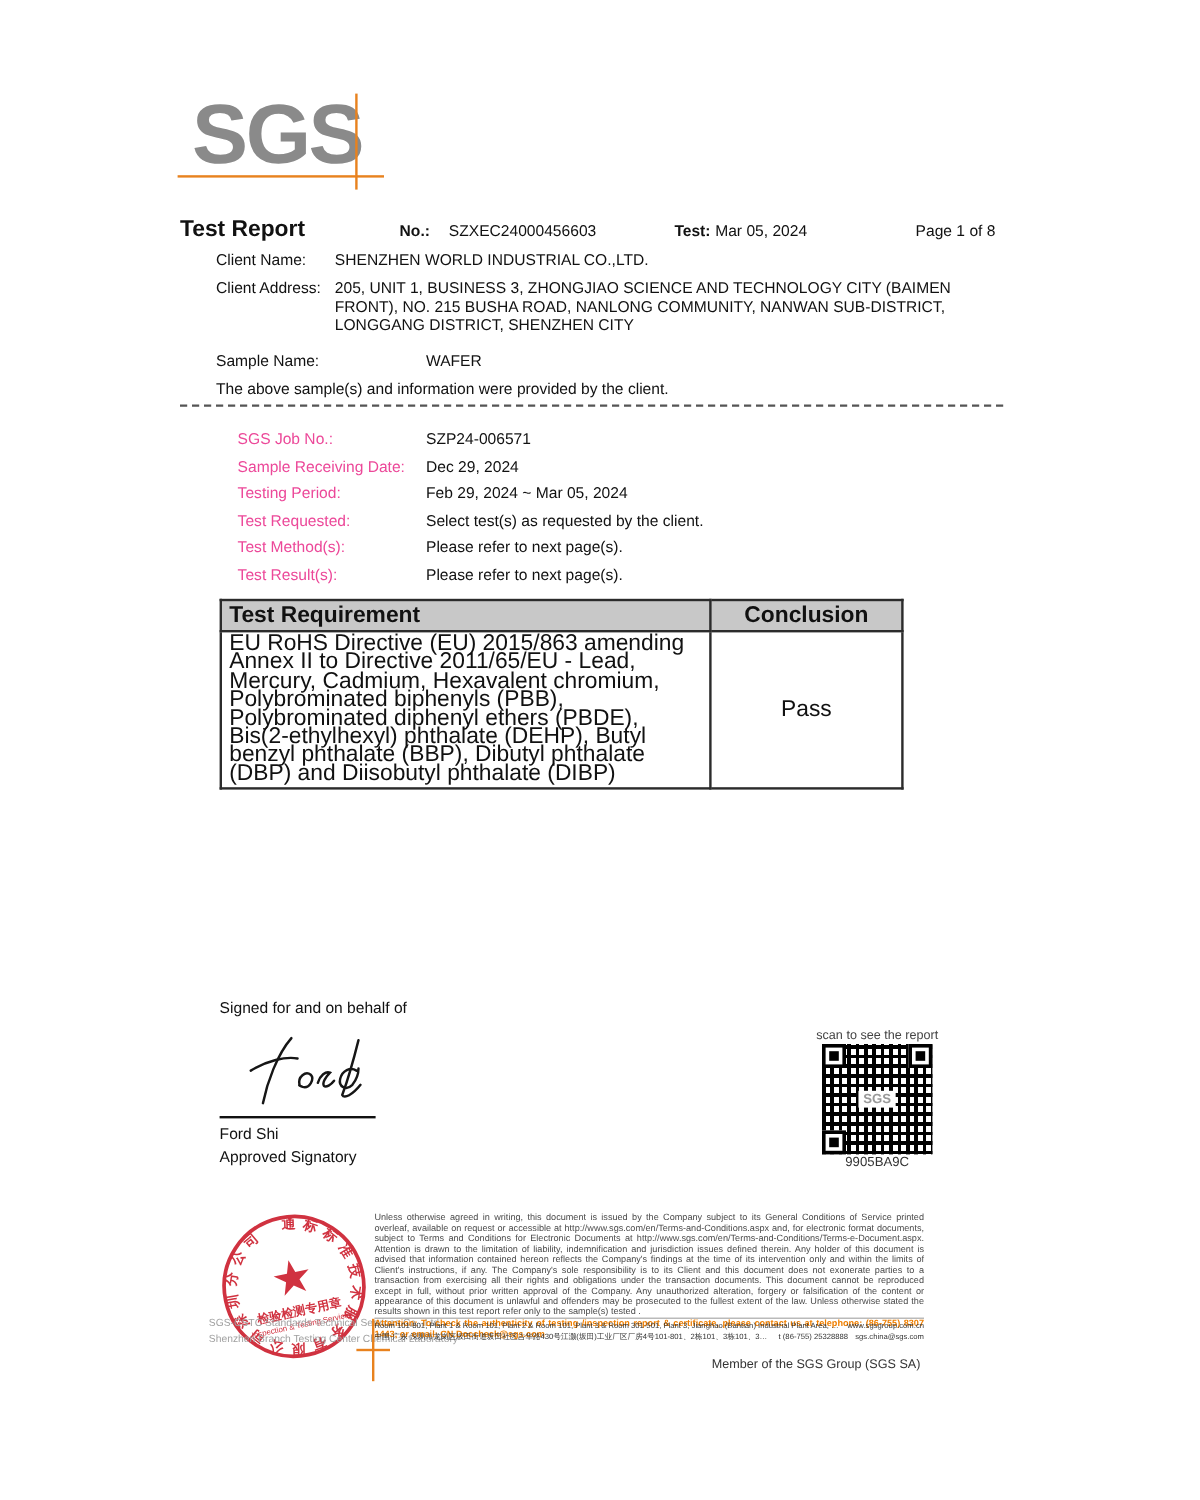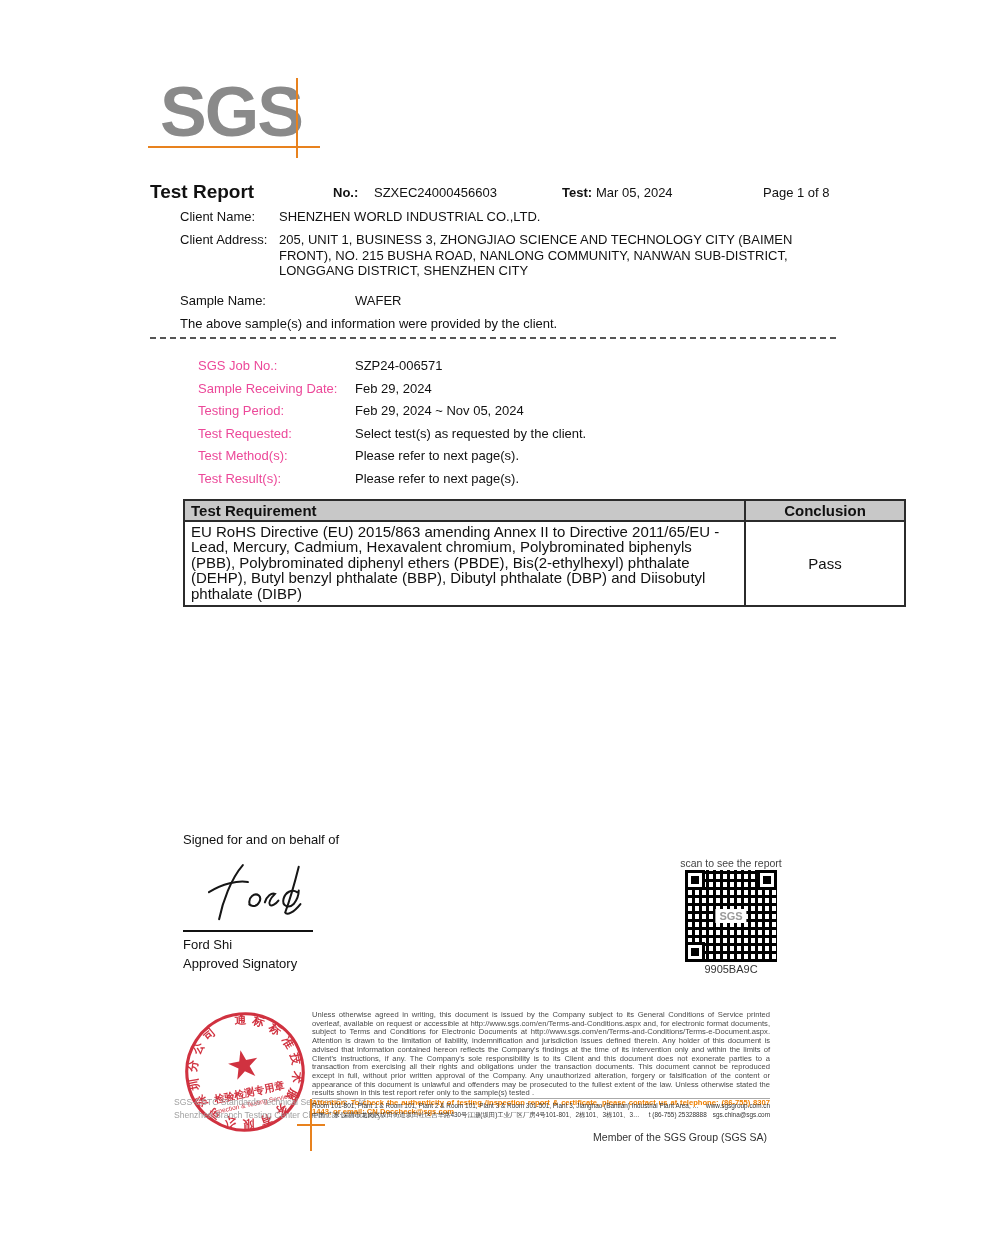--- a/index.html
+++ b/index.html
@@ -31,22 +31,22 @@
   .dash-sep { position:absolute; left:150px; top:337px; width:686px; height:0;
               border-top:2px dashed #555; }
 
   
   .details { position:absolute; left:180px; top:358px; width:640px; }
   .d-row { height:22.6px; position:relative; }
   .d-lbl { position:absolute; left:0; font-size:13px; color:#ec4899;margin-left:18px; }
   .d-val { position:absolute; left:175px; font-size:13px; color:#111; }
 
   
-  .rtable { position:absolute; left:183px; top:499px; width:723px; border-collapse:collapse;
-            font-size:15px; color:#111; }
+  .rtable { position:absolute; left:183px; top:499px; width:570px; border-collapse:collapse;
+            font-size:19px; color:#111; }
   .rtable th, .rtable td { border:2px solid #2b2b2b; }
   .rtable th { background:#c8c8c8; font-weight:700; text-align:left; padding:1px 6px; height:18px; }
   .rtable th.conc { text-align:center; width:160px; }
   .rtable td.req { padding:2px 6px 4px 6px; line-height:15.4px; }
   .rtable td.conc { text-align:center; vertical-align:middle; }
 
   
   .signed1 { position:absolute; left:183px; top:832px; font-size:13px; color:#111; }
   .signed2 { position:absolute; left:188px; top:848px; font-size:13px; color:#111; }
   .sig-svg { position:absolute; left:188px; top:860px; width:130px; height:72px; }
@@ -117,25 +117,25 @@
   <div class="provided-note">The above sample(s) and information were provided by the client.</div>
   <div class="dash-sep"></div>
 
   <div class="details">
     <div class="d-row">
       <span class="d-lbl">SGS Job No.:</span>
       <span class="d-val">SZP24-006571</span>
     </div>
     <div class="d-row">
       <span class="d-lbl">Sample Receiving Date:</span>
-      <span class="d-val">Feb 29, 2024</span>
+      <span class="d-val">Dec 29, 2024</span>
     </div>
     <div class="d-row">
       <span class="d-lbl">Testing Period:</span>
-      <span class="d-val">Feb 29, 2024 ~ Nov 05, 2024</span>
+      <span class="d-val">Feb 29, 2024 ~ Mar 05, 2024</span>
     </div>
     <div class="d-row">
       <span class="d-lbl">Test Requested:</span>
       <span class="d-val">Select test(s) as requested by the client.</span>
     </div>
     <div class="d-row">
       <span class="d-lbl">Test Method(s):</span>
       <span class="d-val">Please refer to next page(s).</span>
     </div>
     <div class="d-row">

